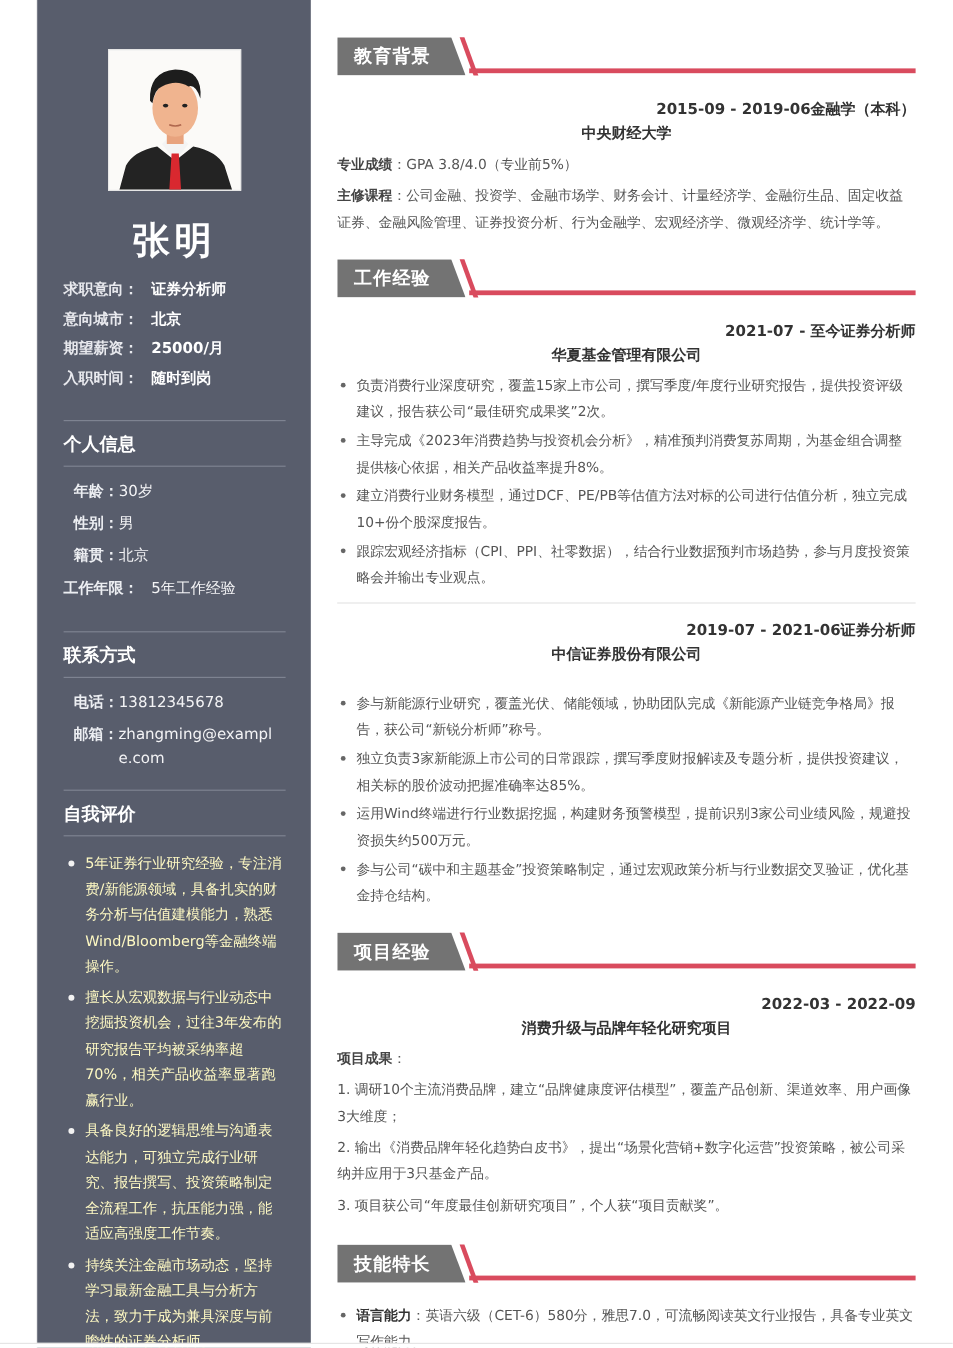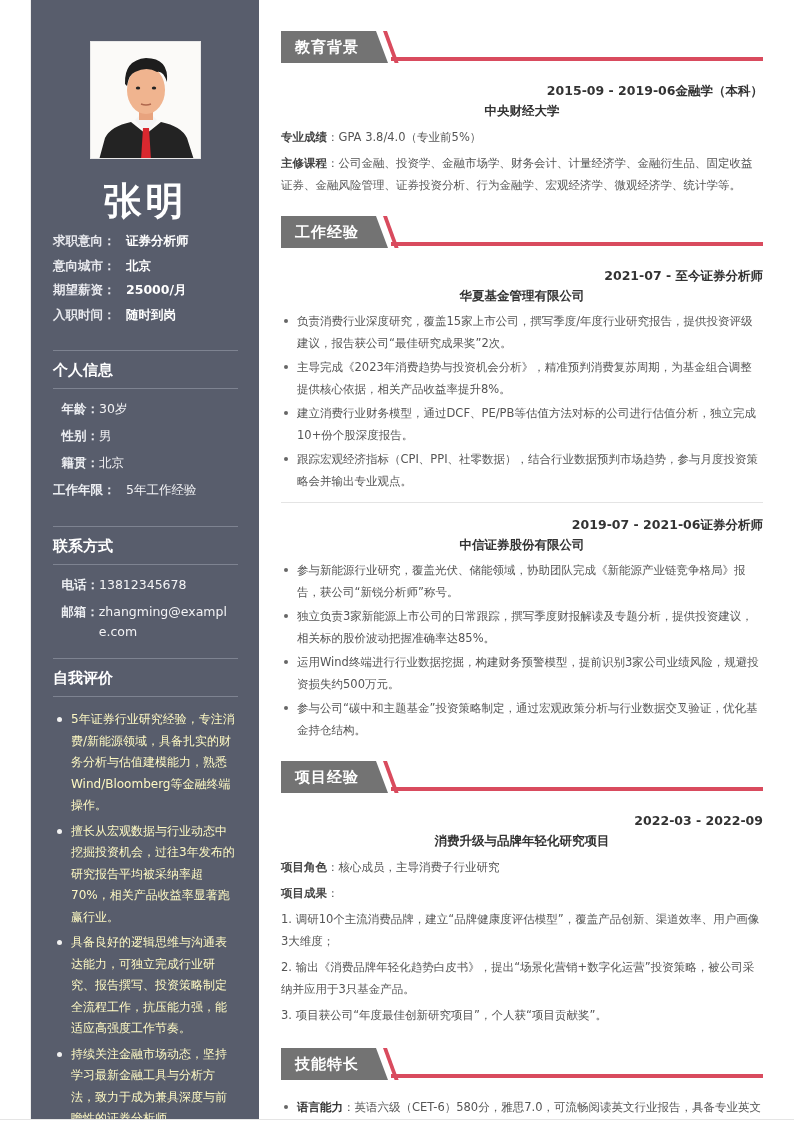--- a/index.html
+++ b/index.html
@@ -4,21 +4,21 @@
 <style>
   * { box-sizing: border-box; margin: 0; padding: 0; }
   html, body { width: 794px; height: 1123px; overflow: hidden; background: #ffffff; }
   body { font-family: "DejaVu Sans", "Liberation Sans", sans-serif; color: #555; position: relative; }
   .frame { position: absolute; left: 0; top: 0; width: 794px; height: 1123px; }
   .page-edge { position: absolute; left: 0; top: 0; width: 31px; height: 1123px; background: #fff; border-right: 1px solid #eee; }
   .bottom-edge { position: absolute; left: 0; top: 1119px; width: 794px; height: 4px; background: #fff; border-top: 1px solid #e5e5e5; z-index: 5; }
   
   .sidebar { position: absolute; left: 31px; top: 0; width: 228px; height: 1123px; background: #585d6c; color: #fff; padding: 0 21px 0 22px; }
   .photo { width: 111px; height: 118px; margin: 41px auto 0; background: #fbfaf8; border: 1px solid #e8e8e8; position: relative; overflow: hidden; }
-  .name { text-align: center; font-size: 38px; font-weight: bold; margin-top: 22px; letter-spacing: 4px; line-height: 40px; }
+  .name { text-align: center; font-size: 31px; font-weight: bold; margin-top: 22px; letter-spacing: 4px; line-height: 40px; }
   .kv { display: flex; font-size: 12.5px; line-height: 24.5px; font-weight: bold; }
   .kv .k { width: 73px; color: #e8e9ee; }
   .intent { margin-top: 8px; }
   .divider { height: 1px; background: #7e8391; margin: 0; }
   .side-title { font-size: 15px; font-weight: bold; line-height: 36px; padding-top: 1px; }
   .side-block { margin-top: 23px; }
   .pi { display: flex; font-size: 12.5px; line-height: 27px; margin-top: 0; }
   .pi .k { font-weight: bold; color: #eceef2; }
   .pi .v { color: #f3f3f5; }
   .pi .k.w2 { width: 46px; text-align: right; }
@@ -182,21 +182,21 @@
       <div>
         <div class="entry-head-wrap">
           <div class="entry-head">
             <span>2019-07 - 2021-06</span>
             <span>证券分析师</span>
           </div>
           <div class="entry-head c" style="top:0;justify-content:center">
               <span>中信证券股份有限公司</span>
             </div>
         </div>
-        <ul class="bullets" style="margin-top:4px">
+        <ul class="bullets" style="margin-top:20px">
           <li>参与新能源行业研究，覆盖光伏、储能领域，协助团队完成《新能源产业链竞争格局》报告，获公司“新锐分析师”称号。</li>
           <li>独立负责3家新能源上市公司的日常跟踪，撰写季度财报解读及专题分析，提供投资建议，相关标的股价波动把握准确率达85%。</li>
           <li>运用Wind终端进行行业数据挖掘，构建财务预警模型，提前识别3家公司业绩风险，规避投资损失约500万元。</li>
           <li>参与公司“碳中和主题基金”投资策略制定，通过宏观政策分析与行业数据交叉验证，优化基金持仓结构。</li>
         </ul>
       </div>
     </section>
 
     <section style="padding-top:18px">
       <div class="sec-head">
@@ -206,21 +206,20 @@
       </div>
       <div class="entry-head-wrap" style="margin-top:18px">
         <div class="entry-head">
           <span>2022-03 - 2022-09</span>
           <span></span>
         </div>
         <div class="entry-head c" style="top:0;justify-content:center">
             <span>消费升级与品牌年轻化研究项目</span>
           </div>
       </div>
-      <div class="line-item" style="margin-top:5px"><b>项目角色</b><span>：核心成员，主导消费子行业研究</span></div>
       <div class="line-item" style="margin-top:4px"><b>项目成果</b><span>：</span></div>
       <div class="line-item" style="margin-top:4px">1. 调研10个主流消费品牌，建立“品牌健康度评估模型”，覆盖产品创新、渠道效率、用户画像3大维度；</div>
       <div class="line-item" style="margin-top:4px">2. 输出《消费品牌年轻化趋势白皮书》，提出“场景化营销+数字化运营”投资策略，被公司采纳并应用于3只基金产品。</div>
       <div class="line-item" style="margin-top:4px">3. 项目获公司“年度最佳创新研究项目”，个人获“项目贡献奖”。</div>
     </section>
 
     <section style="padding-top:22px">
       <div class="sec-head">
         <div class="tab">技能特长</div>
         <div class="slash"></div>

